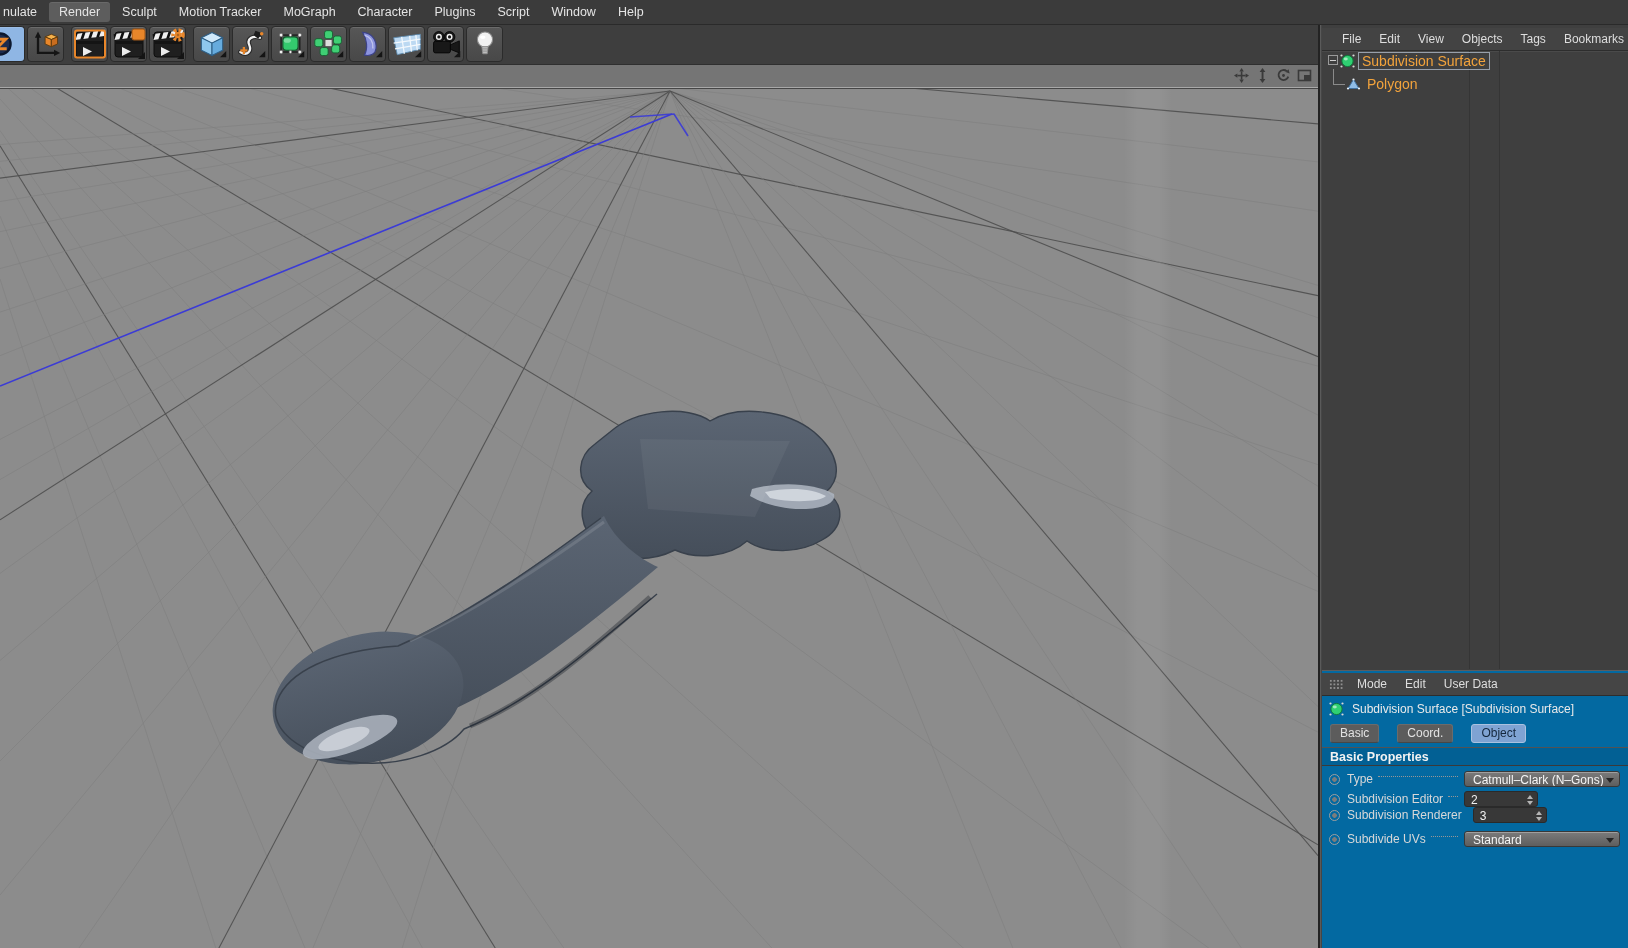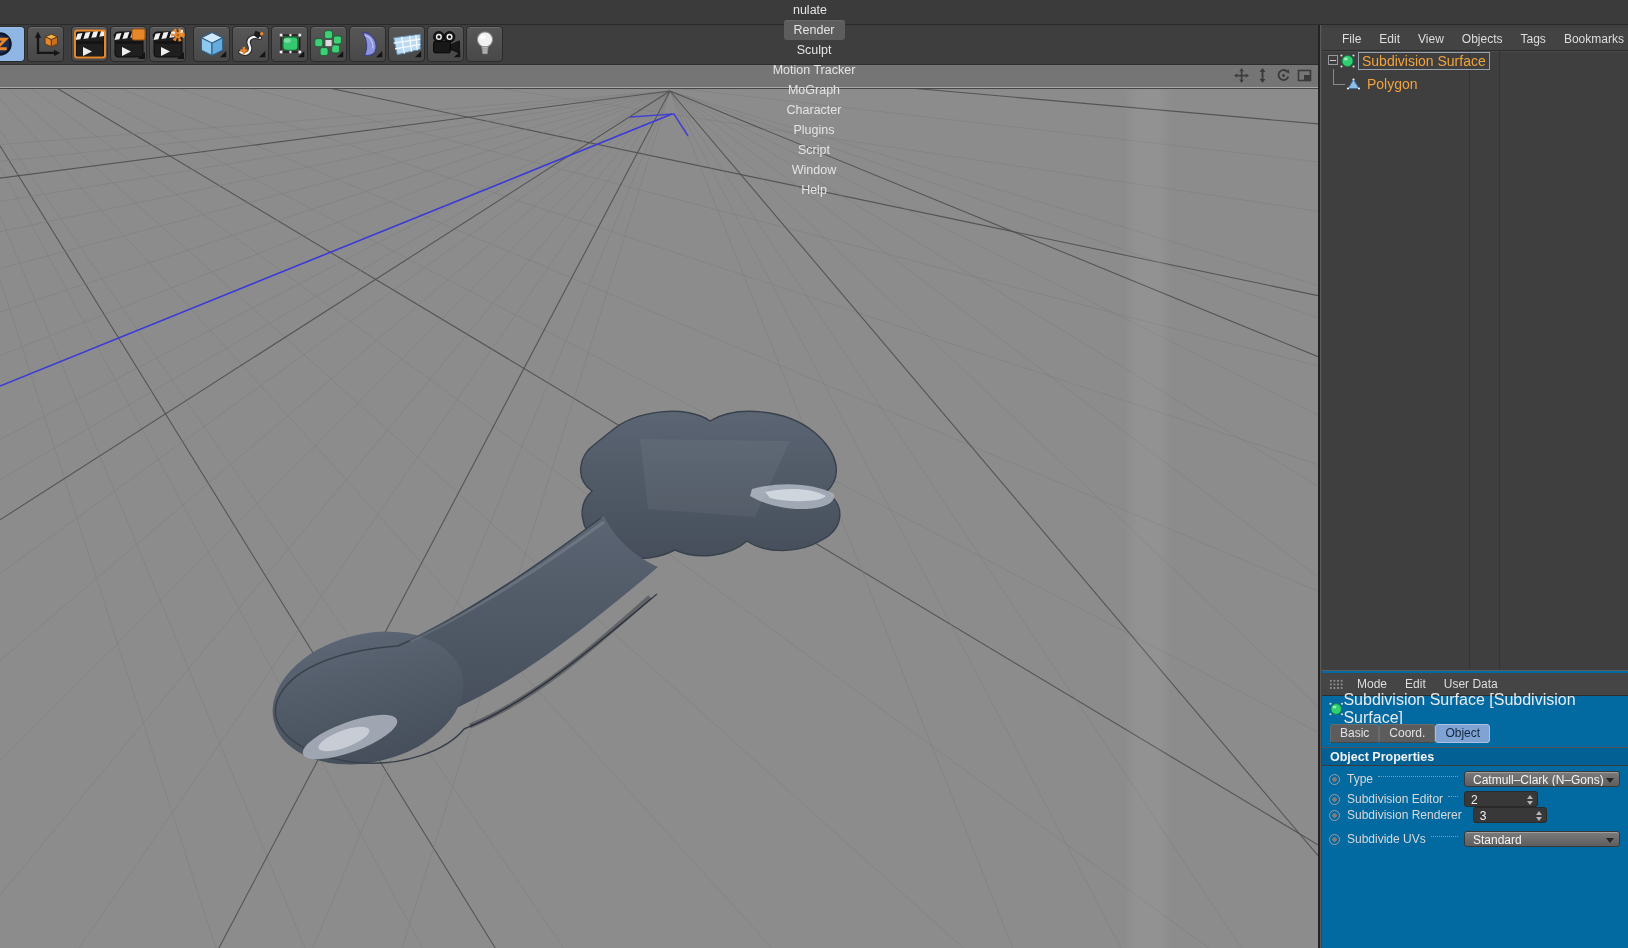--- a/index.html
+++ b/index.html
@@ -2,21 +2,21 @@
 <html><head>
 <meta charset="utf-8">
 <style>
   html,body{margin:0;padding:0;background:#2b2b2b;}
   .app{position:relative;width:1628px;height:948px;background:#464646;overflow:hidden;
        font-family:"Liberation Sans",sans-serif;-webkit-font-smoothing:antialiased;}
 
   
   .menubar{position:absolute;left:0;top:0;width:1628px;height:24px;background:#3b3b3b;
            border-bottom:1px solid #2a2a2a;display:flex;align-items:center;color:#e4e4e4;
-           font-size:12.5px;z-index:30;flex-direction:column;}
+           font-size:12.5px;z-index:30;}
   .menu-item{padding:3px 10px;margin:0 1px;border-radius:3px;white-space:nowrap;cursor:default;}
   .menu-item.first{margin-left:-7px;}
   .menu-item.active{background:#5d5d5d;box-shadow:inset 0 1px 0 rgba(255,255,255,.08);}
 
   
   .toolbar{position:absolute;left:0;top:24px;width:1318px;height:40px;background:#3e3e3e;
            border-bottom:1px solid #2f2f2f;display:flex;align-items:center;z-index:25;}
   .tgroup{display:flex;gap:2px;margin-right:7px;}
   .tool{width:37px;height:36px;border-radius:4px;background:linear-gradient(#575757,#484848);
         border:1px solid #2b2b2b;box-shadow:inset 0 1px 0 rgba(255,255,255,.12);
@@ -57,22 +57,22 @@
   .expand-box::after{content:"";width:6px;height:1px;background:#cfcfcf;}
   .tree-elbow{position:absolute;left:11px;top:-5px;width:11px;height:15px;
               border-left:1px solid #8a8a8a;border-bottom:1px solid #8a8a8a;}
   .node-icon{position:absolute;top:2px;}
   .row-right{position:absolute;right:0;top:0;height:19px;}
 
   
   .am{position:absolute;left:0;top:646px;width:100%;height:278px;background:#0369a1;border-top:1px solid #5d5d5d;}
   .am-menu{position:absolute;left:0;top:2px;width:100%;border-bottom:1px solid #2d2d2d;background:#454545;}
   .am-title{position:absolute;left:0;top:27px;height:22px;display:flex;align-items:center;
-            color:#eaeaea;font-size:16px;padding-left:7px;gap:0;}
-  .am-tabs{position:absolute;left:8px;top:53px;display:flex;gap:0;}
+            color:#eaeaea;font-size:12px;padding-left:7px;gap:8px;}
+  .am-tabs{position:absolute;left:8px;top:53px;display:flex;gap:18px;}
   .tab{height:17px;line-height:17px;padding:0 9px;font-size:12px;border-radius:3px;background:#5c5c5c;
        color:#e2e2e2;border:1px solid #6b6b6b;border-bottom-color:#474747;cursor:pointer;}
   .tab.active{background:#7fa3d3;color:#14273d;border-color:#a9c2e0;}
   .am-section{position:absolute;left:0;top:76px;width:100%;height:19px;line-height:19px;
               font-size:12.5px;font-weight:bold;color:#f2f2f2;padding-left:8px;box-sizing:border-box;
               background:rgba(0,0,0,.08);border-top:1px solid #535353;border-bottom:1px solid #3a3a3a;}
   .am-row{position:absolute;left:0;width:100%;height:20px;display:flex;align-items:center;
           padding-left:7px;box-sizing:border-box;font-size:12px;color:#d8d8d8;}
   .ring{width:9px;height:9px;border-radius:50%;border:1.5px solid #9e9e9e;flex:none;
         background:radial-gradient(circle,#7c7c7c 2px,rgba(0,0,0,0) 2.6px);}
@@ -457,21 +457,21 @@
         </svg>
         <span>Subdivision Surface [Subdivision Surface]</span>
       </div>
 
       <div class="am-tabs">
         <span class="tab">Basic</span>
         <span class="tab">Coord.</span>
         <span class="tab active">Object</span>
       </div>
 
-      <div class="am-section">Object Properties</div>
+      <div class="am-section">Basic Properties</div>
 
       <div class="am-row" style="top:98px">
         <span class="ring"></span>
         <span class="prop-label">Type</span>
         <span class="leader"></span>
         <span class="ctrlcol">
           <span class="dropdown">
             <span>Catmull–Clark (N–Gons)</span>
             <span class="caret"></span>
           </span>

